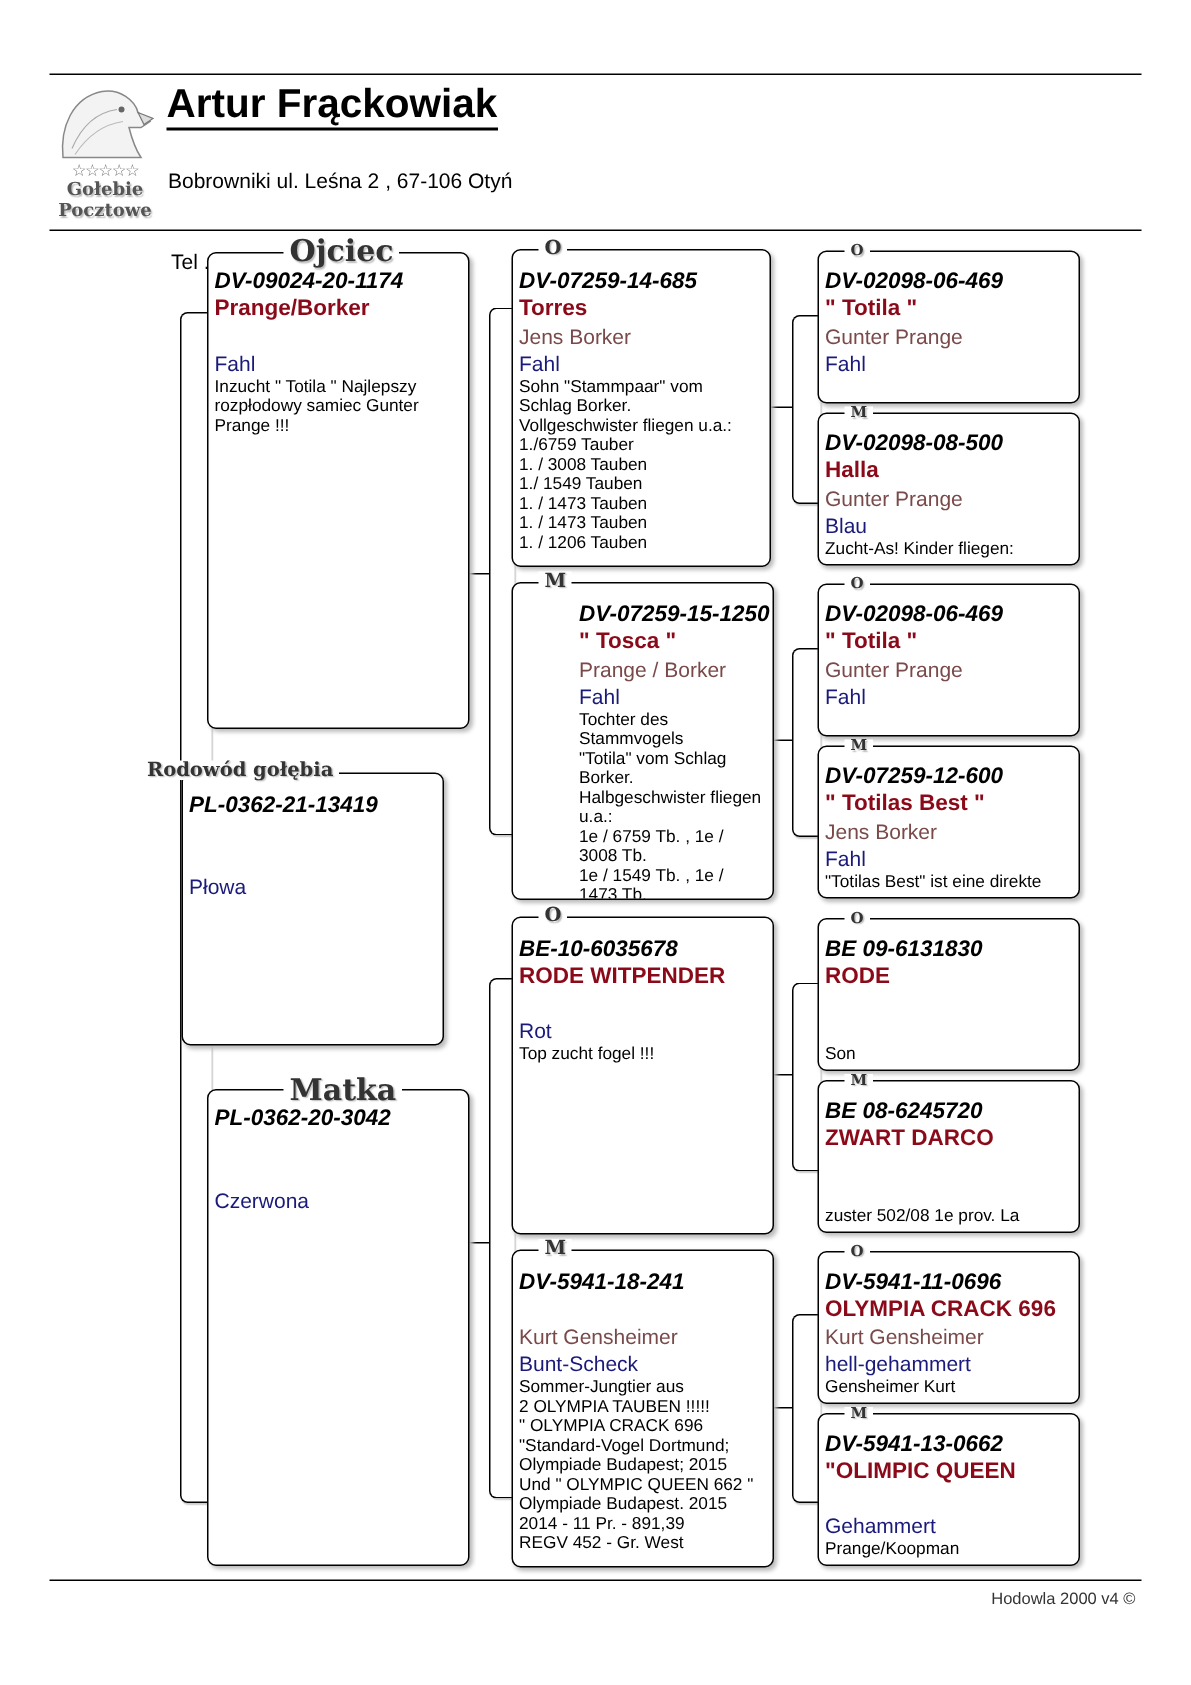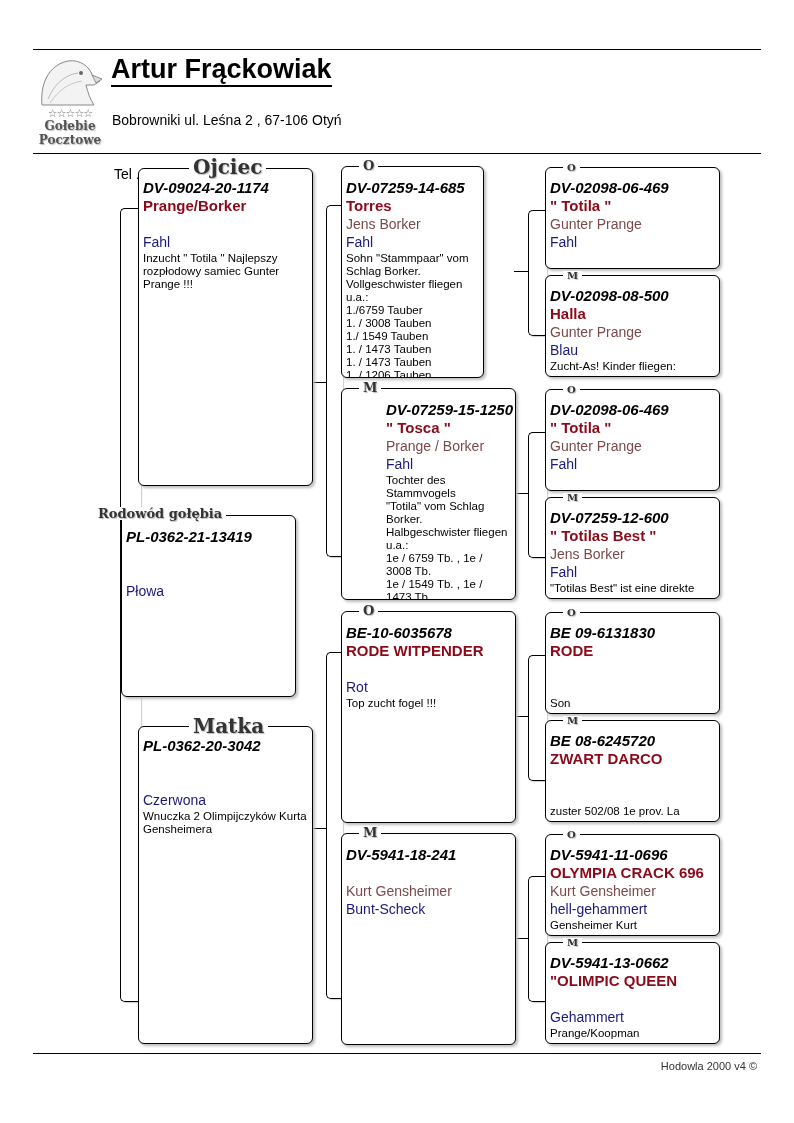--- a/index.html
+++ b/index.html
@@ -89,25 +89,24 @@
   <div class="notes">Inzucht " Totila " Najlepszy rozpłodowy samiec Gunter Prange  !!!</div>
 </div>
 <div class="lbl big" style="left:189px;top:157px;">Ojciec</div>
 
 <div class="box" style="left:138px;top:726px;width:175px;height:318px;">
   <div style="height:8px;"></div>
   <div class="ring">PL-0362-20-3042</div>
   <div class="empty"></div>
     <div class="empty"></div>
   <div class="color">Czerwona</div>
-  <div class="notes">Wnuczka 2 Olimpijczyków Kurta Gensheimera</div>
 </div>
 <div class="lbl big" style="left:189px;top:716px;">Matka</div>
 
-<div class="box" style="left:341px;top:166px;width:143px;height:212px;">
+<div class="box" style="left:341px;top:166px;width:173px;height:212px;">
   <div style="height:10px;"></div>
   <div class="ring">DV-07259-14-685</div>
   <div class="name">Torres</div>
   <div class="breeder">Jens Borker</div>
   <div class="color">Fahl</div>
   <div class="notes">Sohn "Stammpaar" vom
 Schlag Borker.
 Vollgeschwister fliegen u.a.:
 1./6759 Tauber
 1. / 3008 Tauben
@@ -145,20 +144,29 @@
   <div class="notes">Top zucht fogel !!!</div>
 </div>
 <div class="lbl sm" style="left:359px;top:604px;">O</div>
 
 <div class="box" style="left:341px;top:833px;width:175px;height:212px;">
   <div style="height:10px;"></div>
   <div class="ring">DV-5941-18-241</div>
   <div class="empty"></div>
   <div class="breeder">Kurt Gensheimer</div>
   <div class="color">Bunt-Scheck</div>
+  <div class="notes">Sommer-Jungtier aus
+2  OLYMPIA TAUBEN !!!!!
+ " OLYMPIA CRACK 696
+"Standard-Vogel Dortmund;
+Olympiade Budapest;  2015
+Und " OLYMPIC QUEEN 662 "
+Olympiade Budapest. 2015
+2014 - 11 Pr. - 891,39
+REGV 452 - Gr. West</div>
 </div>
 <div class="lbl sm" style="left:359px;top:826px;">M</div>
 
 <div class="box" style="left:545px;top:167px;width:175px;height:102px;">
   <div style="height:9px;"></div>
   <div class="ring">DV-02098-06-469</div>
   <div class="name">" Totila "</div>
   <div class="breeder">Gunter Prange</div>
   <div class="color">Fahl</div>
 </div>

